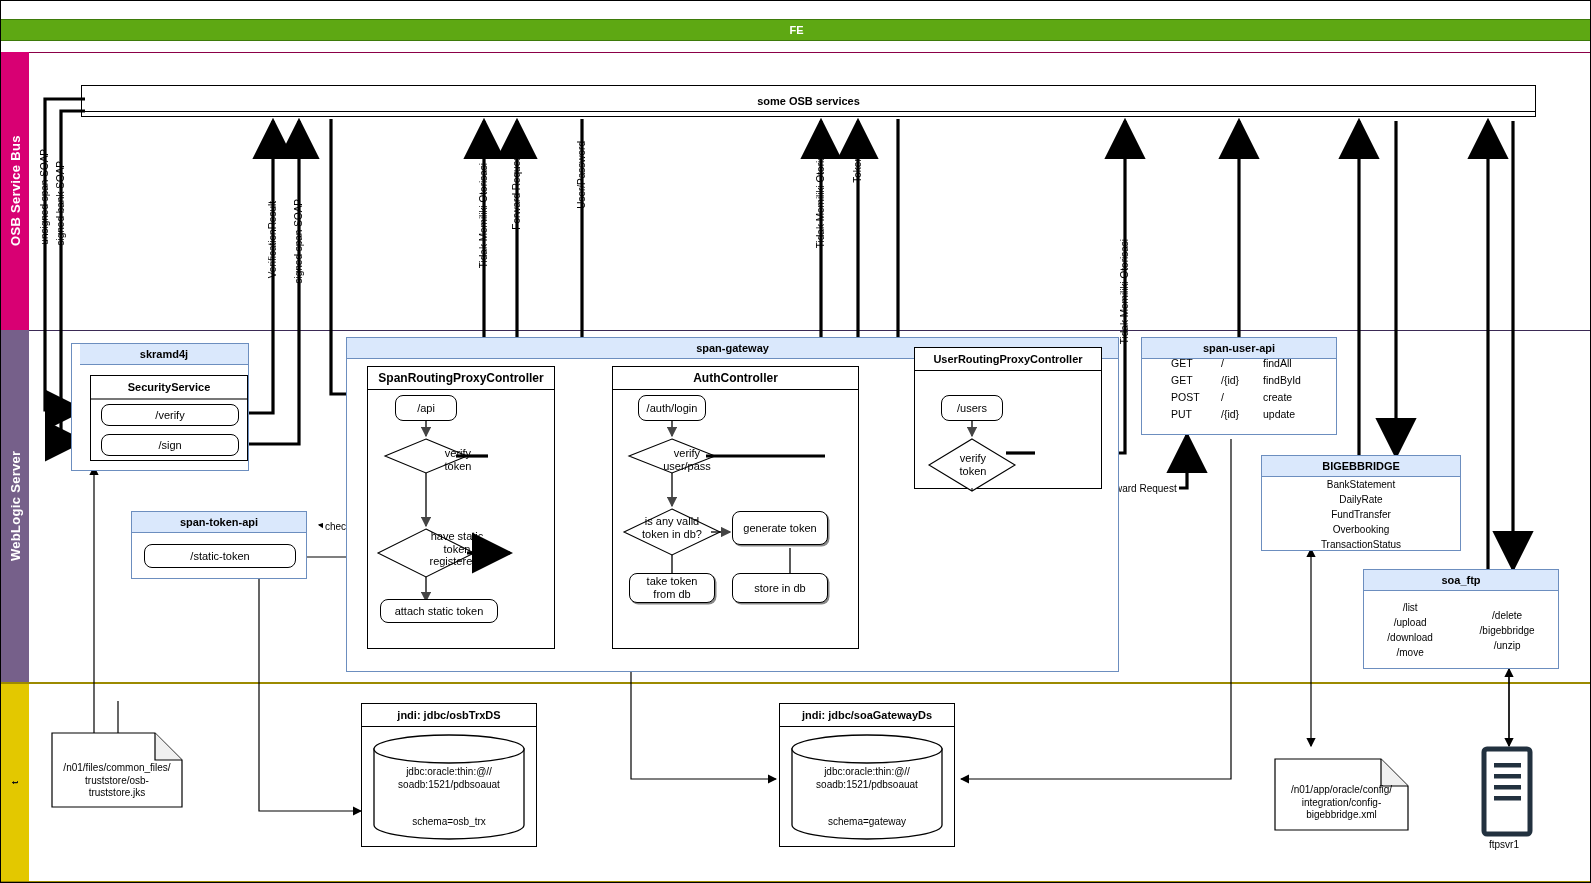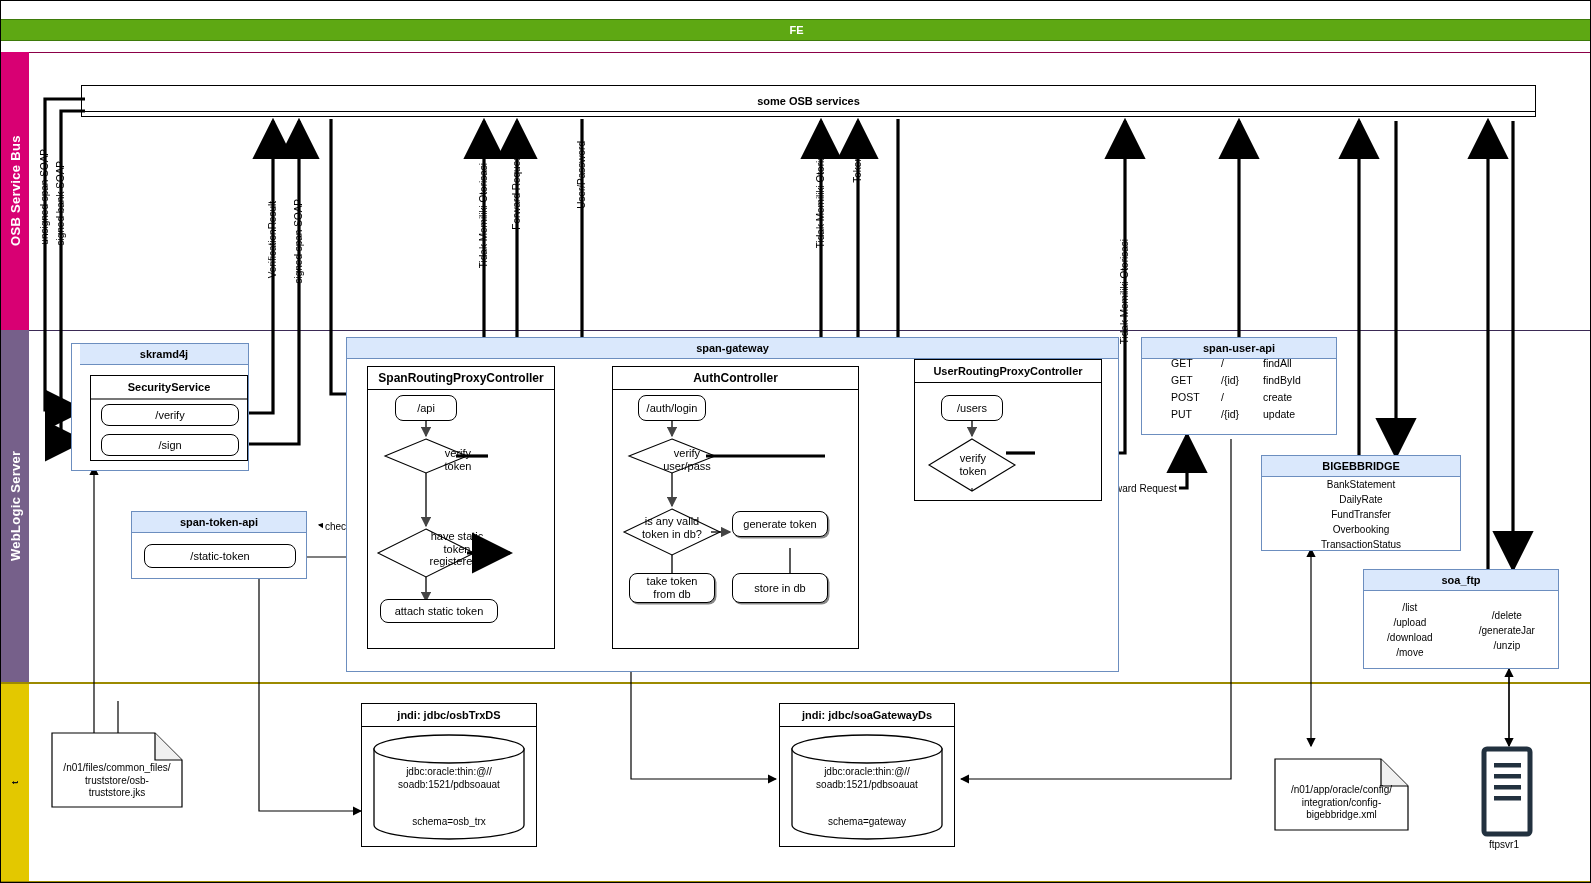--- a/index.html
+++ b/index.html
@@ -250,32 +250,32 @@
     <polygon points="60,143 108,166 60,189 12,166" fill="#fff" stroke="#000" stroke-width="1.1"></polygon>
     <path d="M60,189 L60,225" stroke="#000" stroke-width="1.3" marker-end="url(#ahS)" fill="none"></path>
     <path d="M99,166 L118,166" stroke="#000" stroke-width="1.3" marker-end="url(#ahS)" fill="none"></path>
     <path d="M178,182 L178,222" stroke="#000" stroke-width="1.3" marker-end="url(#ahS)" fill="none"></path>
     <path d="M94,90 L213,90" stroke="#000" stroke-width="3.2" fill="none"></path>
   </svg>
   <div class="abs" style="left:626px;top:441px;width:120px;height:36px;display:flex;align-items:center;justify-content:center;text-align:center;font-size:11px;line-height:1.15;white-space:pre;">verify
 user/pass</div>
   <div class="abs" style="left:623px;top:509px;width:96px;height:36px;display:flex;align-items:center;justify-content:center;text-align:center;font-size:11px;line-height:1.15;white-space:pre;">is any valid
 token in db?</div>
-  <div class="abs rrect rrect-sh" style="left:731px;top:510px;width:96px;height:26px;">
+  <div class="abs rrect rrect-sh" style="left:731px;top:510px;width:96px;height:34px;">
     <span>generate token</span>
   </div>
   <div class="abs rrect rrect-sh" style="left:628px;top:572px;width:86px;height:30px;white-space:pre;">
     <span style="white-space:pre;">take token
 from db</span>
   </div>
   <div class="abs rrect rrect-sh" style="left:731px;top:572px;width:96px;height:30px;">
     <span>store in db</span>
   </div>
 
-  <div class="abs ctrl" style="left:913px;top:358px;width:188px;height:142px;">
+  <div class="abs ctrl" style="left:913px;top:346px;width:188px;height:142px;">
     <div class="ctrl-hd" style="font-size:11px;">UserRoutingProxyController</div>
   </div>
   <div class="abs rrect" style="left:940px;top:394px;width:62px;height:26px;text-align:center;">
     <span>/users</span>
   </div>
   <svg class="abs" style="left:913px;top:365px;width:190px;height:147px;">
     <path d="M58,55 L58,70" stroke="#000" stroke-width="1.3" marker-end="url(#ahS)" fill="none"></path>
     <polygon points="58,73 101,99 58,125 15,99" fill="#fff" stroke="#000" stroke-width="1.1"></polygon>
     <path d="M92,87 L121,87" stroke="#000" stroke-width="3.2" fill="none"></path>
     <path d="M58,125 L58,122" stroke="#000" stroke-width="1.1" fill="none"></path>
@@ -330,21 +330,21 @@
     <div class="pkg-hd">soa_ftp</div>
     <div class="pkg-body" style="height:78px;flex-direction:row;justify-content:space-around;align-items:center;">
       <div class="svcrow">
         <div>/list</div>
         <div>/upload</div>
         <div>/download</div>
         <div>/move</div>
       </div>
       <div class="svcrow">
         <div>/delete</div>
-        <div>/generateJar</div>
+        <div>/bigebbridge</div>
         <div>/unzip</div>
       </div>
     </div>
   </div>
 
   <div class="abs" style="left:50px;top:731px;width:132px;height:76px;">
     <svg style="width:132px;height:76px;">
       <path d="M1,1 L104,1 L131,28 L131,75 L1,75 Z" fill="#fff" stroke="#000" stroke-width="1.2"></path>
       <path d="M104,1 L104,28 L131,28" fill="#f0f0f0" stroke="#000" stroke-width="1.2"></path>
     </svg>

